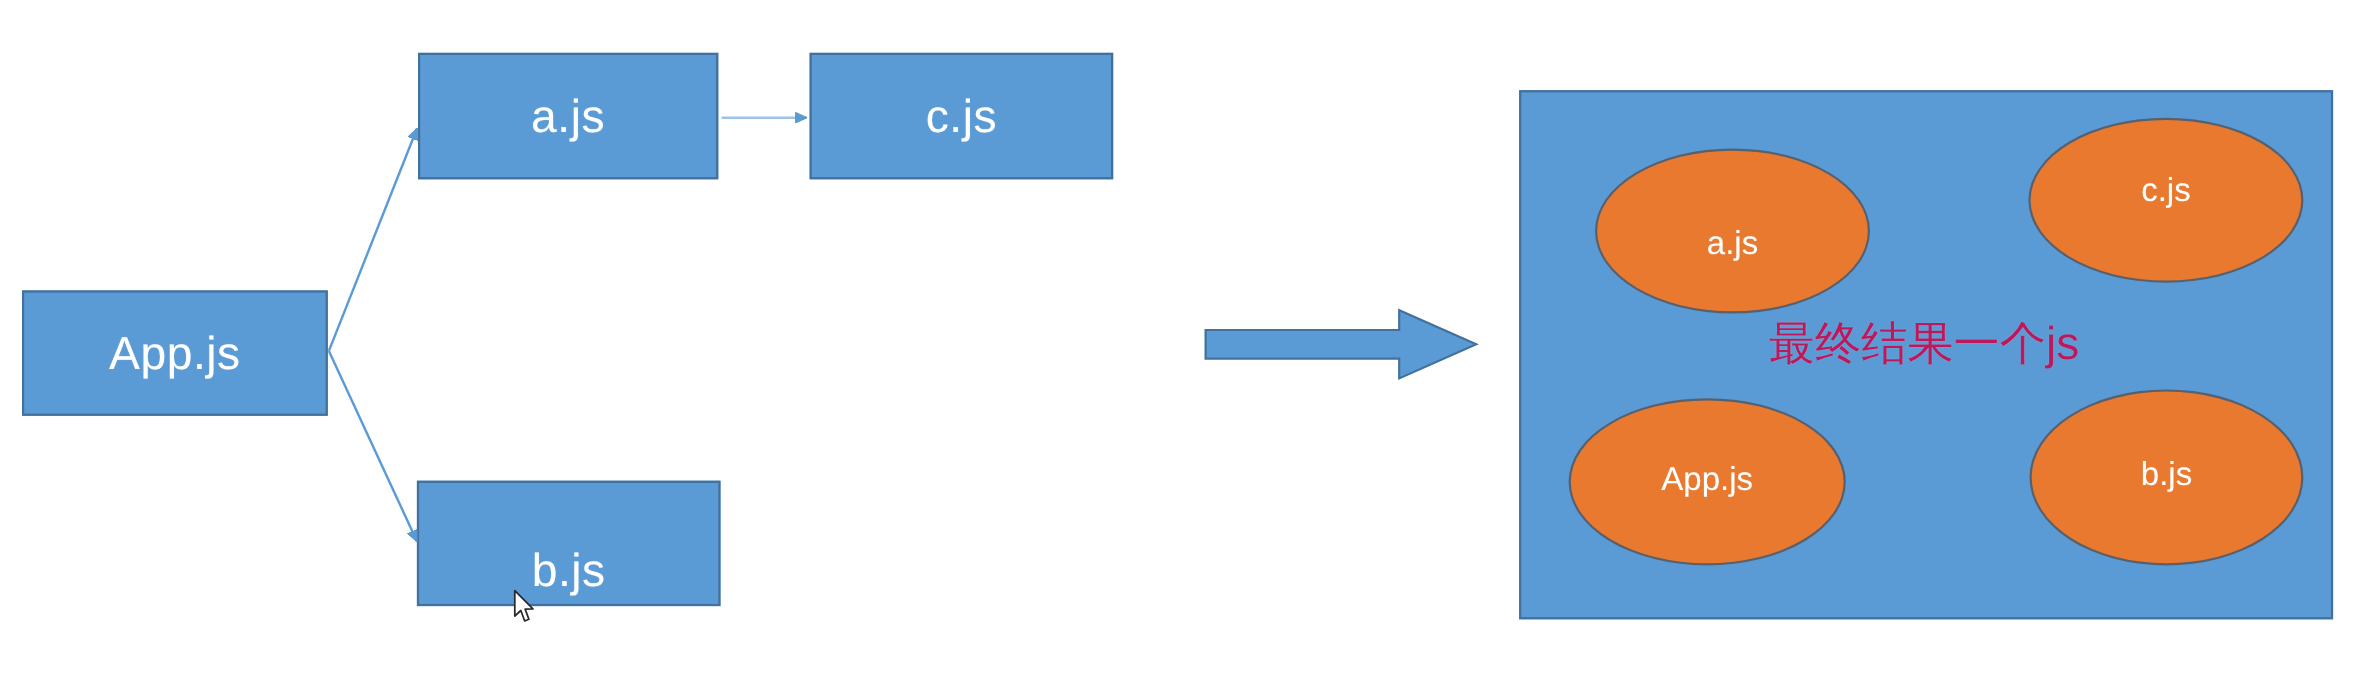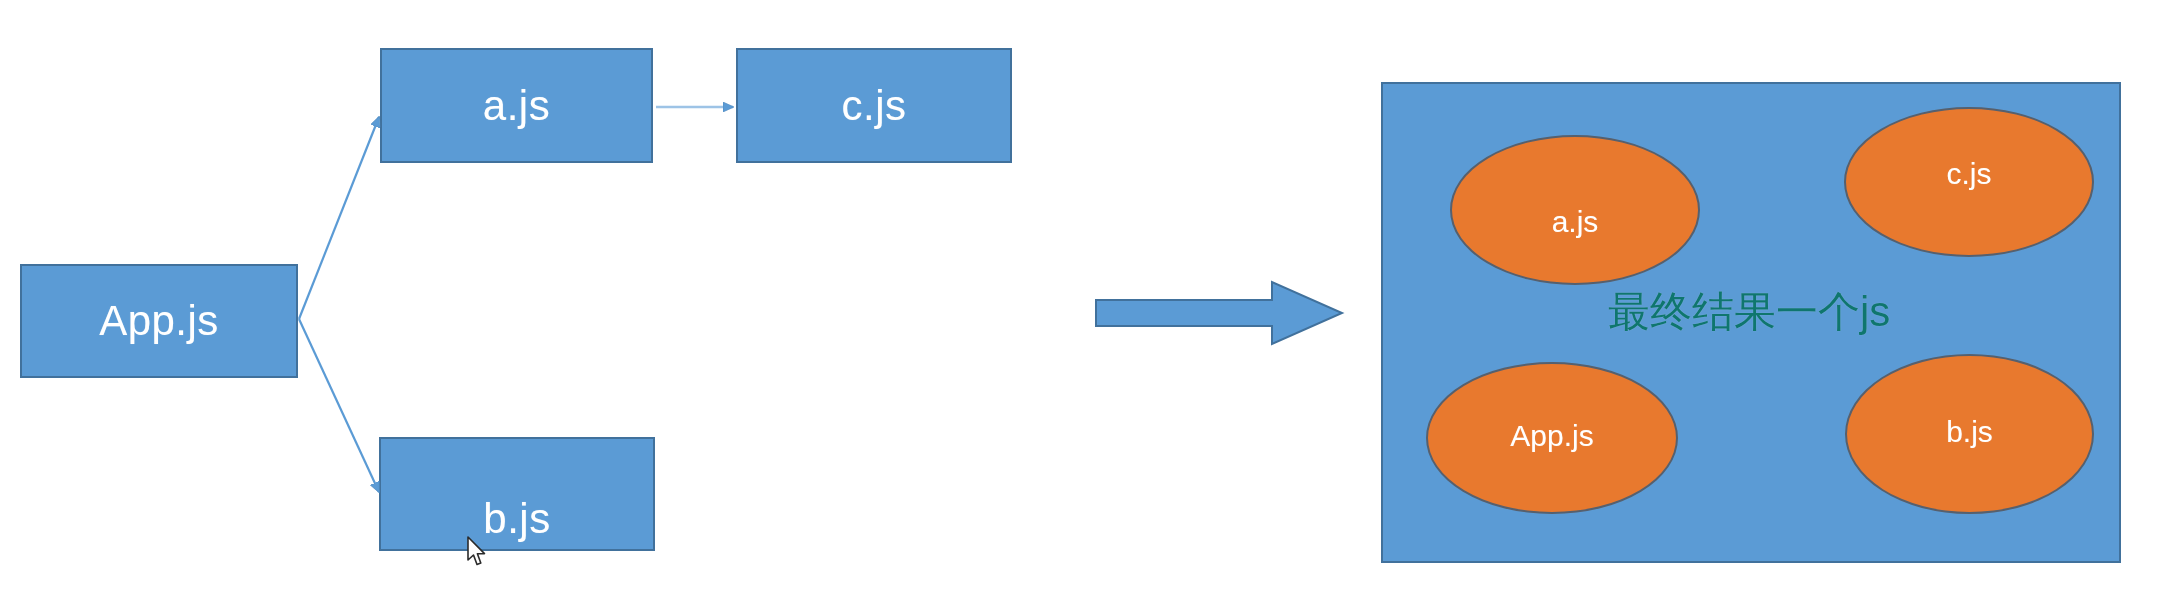--- a/index.html
+++ b/index.html
@@ -101,21 +101,21 @@
   #ell-ajs .ell-label   { transform: translateY(12px); }
   #ell-cjs .ell-label   { transform: translateY(-8px); }
   #ell-appjs .ell-label { transform: translateY(-2px); }
   #ell-bjs .ell-label   { transform: translateY(-2px); }
 
   #bundle-caption {
     position: absolute;
     left: 1608px;
     top: 288px;
     width: 300px;
-    color: #0f766e;
+    color: #be185d;
     font-size: 42px;
     line-height: 1.15;
     white-space: nowrap;
     text-shadow: 0 0 1px rgba(255,255,255,0.35);
     user-select: none;
   }
 
   
   #mouse-cursor {
     position: absolute;

